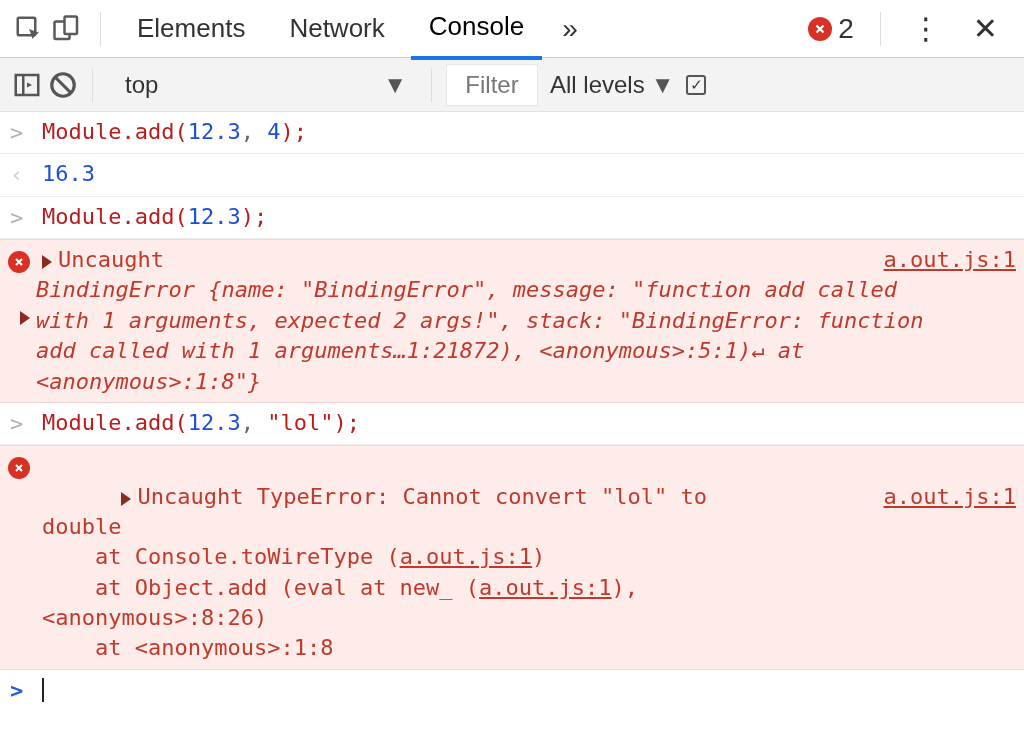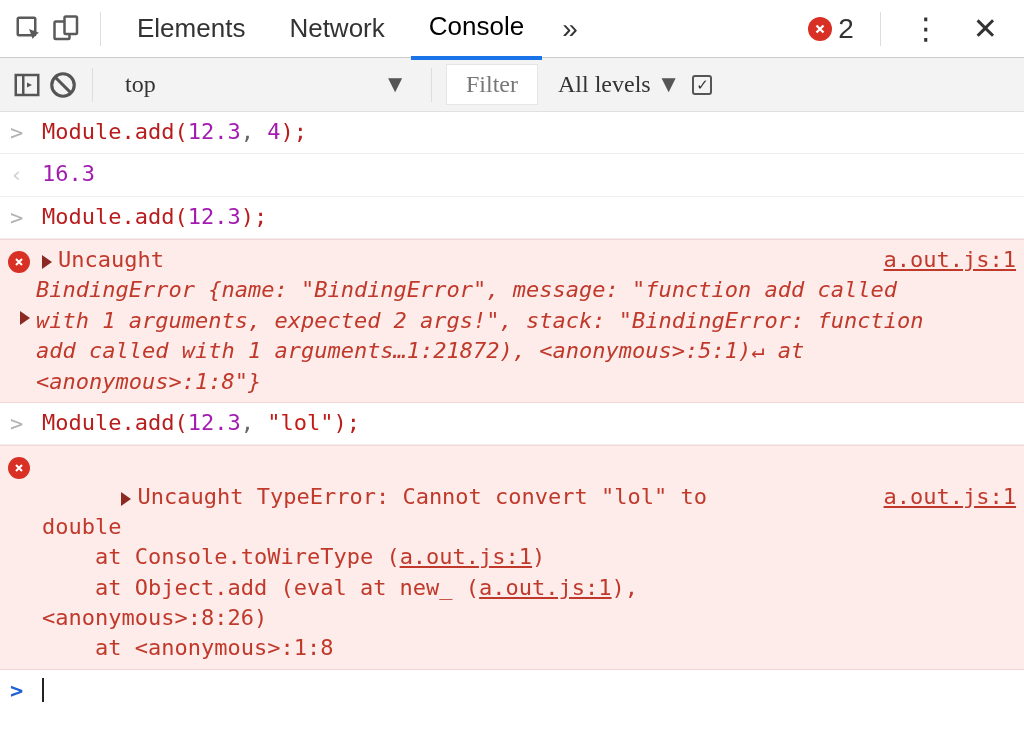--- a/index.html
+++ b/index.html
@@ -74,21 +74,21 @@
   cursor: pointer;
 }
 .subtoolbar {
   display: flex;
   align-items: center;
   height: 54px;
   padding: 0 12px;
   gap: 6px;
   background: #f3f3f3;
   border-bottom: 1px solid #e0e0e0;
-  font-family: Liberation Serif, serif;
+  font-family: Liberation Sans, sans-serif;
 }
 .subtoolbar .subico {
   width: 30px; height: 30px;
   display: flex; align-items: center; justify-content: center;
   color: #555;
 }
 .context-select {
   display: flex;
   align-items: center;
   padding: 4px 10px;
@@ -108,21 +108,20 @@
   width: 92px;
   text-align: center;
 }
 .levels {
   font-size: 24px;
   color: #333;
   display: flex;
   align-items: center;
   gap: 6px;
   padding: 0 6px;
-  margin-left: 8px;
 }
 .group-similar {
   display: flex;
   align-items: center;
   gap: 8px;
   font-size: 24px;
   color: #333;
 }
 .checkbox {
   width: 20px; height: 20px;
@@ -182,21 +181,21 @@
 .expander {
   display: inline-block;
   width: 0; height: 0;
   border-top: 7px solid transparent;
   border-bottom: 7px solid transparent;
   border-left: 10px solid #8b2a22;
   margin-right: 6px;
   vertical-align: -2px;
 }
 .code .kw   { color: #b91c1c; }
-.code .num  { color: #a21caf; text-align: center; }
+.code .num  { color: #1d4ed8; text-align: center; }
 .code .pn   { color: #666; }
 .code .str  { color: #c41a16; }
 .italic { font-style: italic; }
 .prompt-row {
   display: flex;
   padding: 8px 8px 8px 10px;
 }
 .prompt-row .gutter { color: #2160d5; font-weight: bold; width: 32px; }
 .prompt-row .body { flex:1; }
 .caret {

